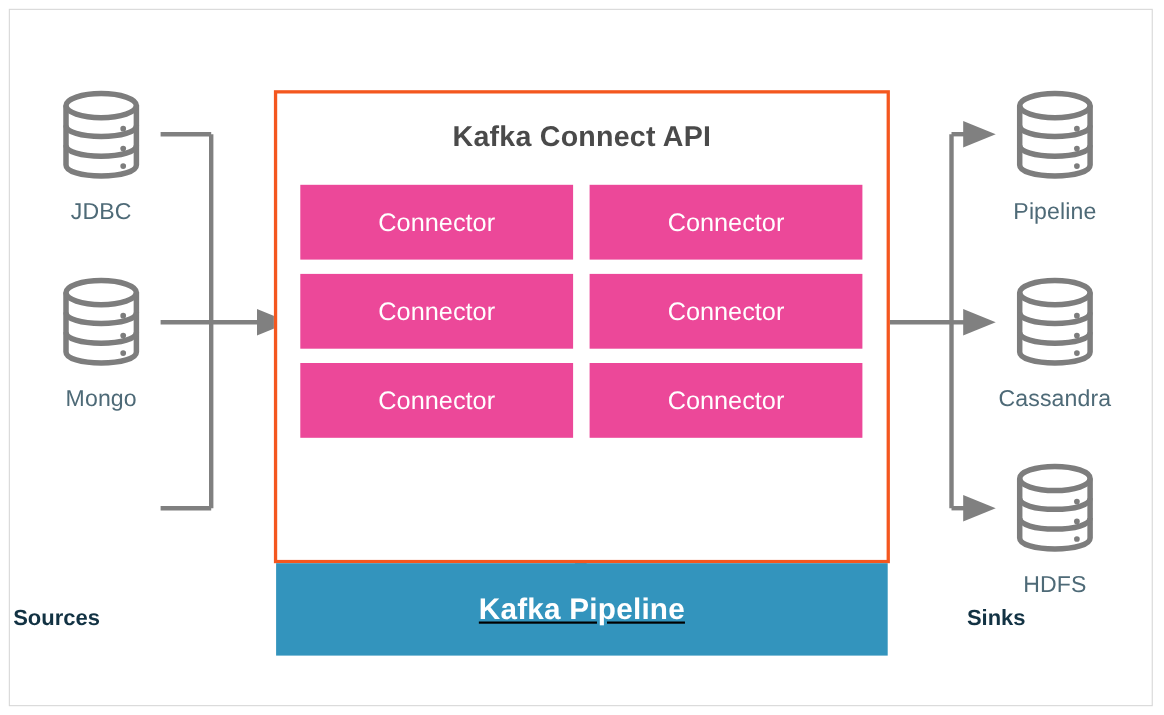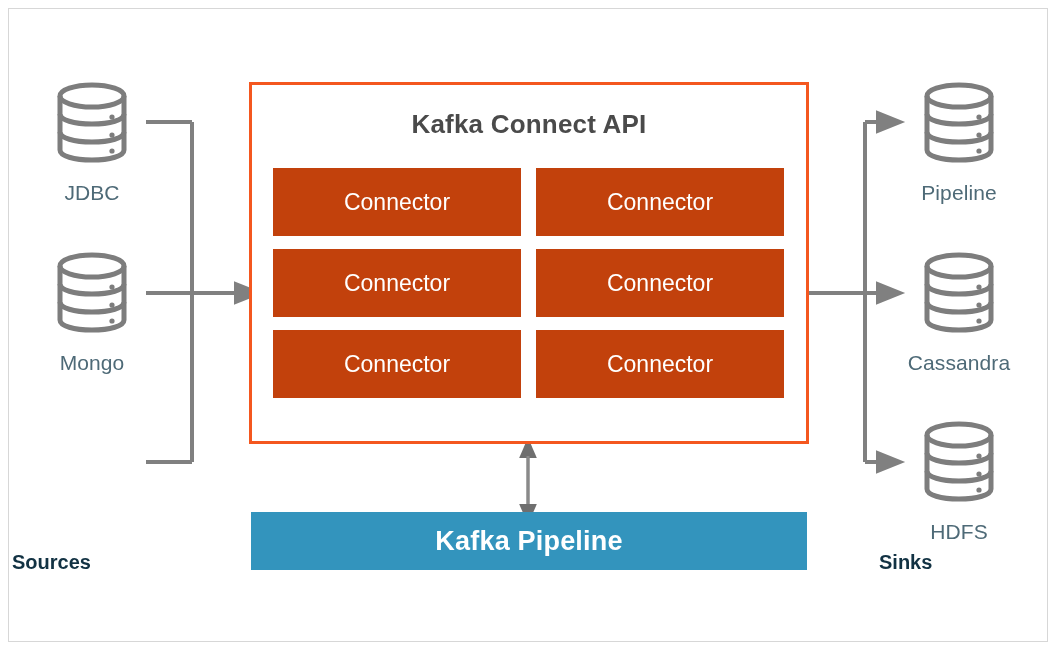--- a/index.html
+++ b/index.html
@@ -68,21 +68,21 @@
     color: #123243;
     font-family: "Liberation Sans", sans-serif;
   }
 
   
   .connect-panel {
     position: absolute;
     left: 249px;
     top: 82px;
     width: 560px;
-    height: 362px;
+    height: 430px;
     border: 3px solid #f4571f;
     box-sizing: border-box;
     background: #ffffff;
   }
   .connect-title {
     text-align: center;
     font-size: 26px;
     font-weight: bold;
     color: #4a4a4a;
     margin-top: 24px;
@@ -94,41 +94,42 @@
     left: 21px;
     top: 83px;
     width: 512px;
     display: flex;
     flex-wrap: wrap;
     gap: 13px 15px;
   }
   .connector-box {
     width: 248px;
     height: 68px;
-    background: #c2410c;
+    background: #ec4899;
     display: flex;
     align-items: center;
     justify-content: center;
     color: #ffffff;
     font-size: 23px;
     font-family: "Liberation Sans", sans-serif;
     box-sizing: border-box;
   }
 
   
   .pipeline-bar {
     position: absolute;
     left: 251px;
     top: 512px;
     width: 556px;
-    height: 58px;
+    height: 84px;
     background: #3394bd;
     display: flex;
     align-items: center;
     justify-content: center;
+    text-decoration: underline;
   }
   .pipeline-label {
     color: #ffffff;
     font-size: 27px;
     font-weight: bold;
     font-family: "Liberation Sans", sans-serif;
     letter-spacing: 0.2px;
   }
 </style>
 </head>

